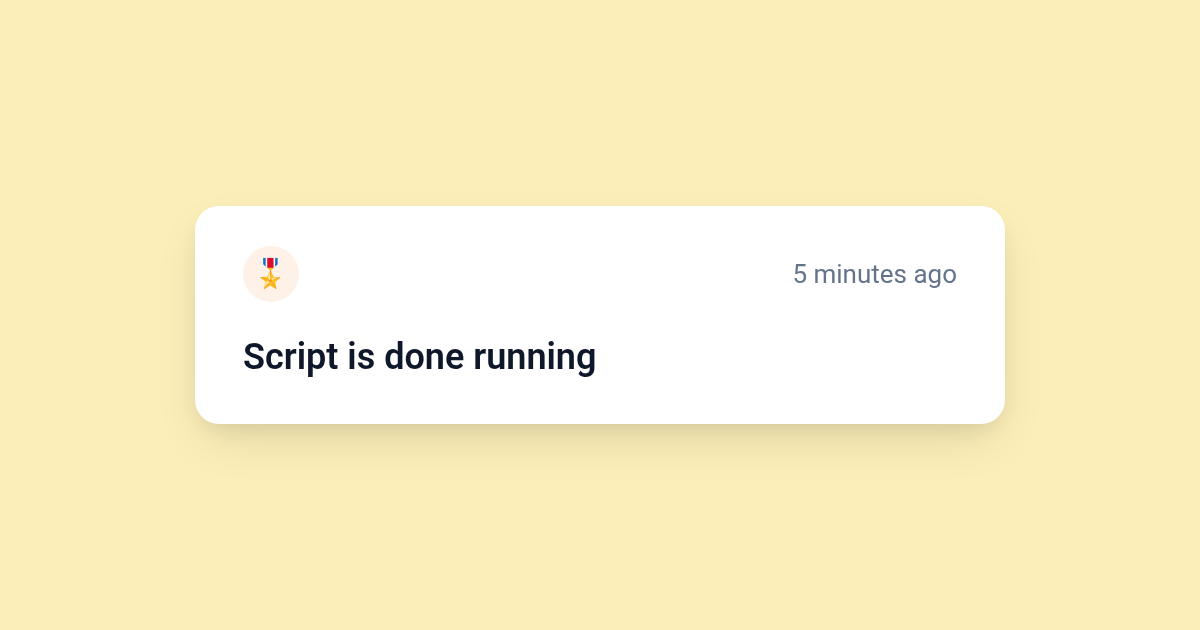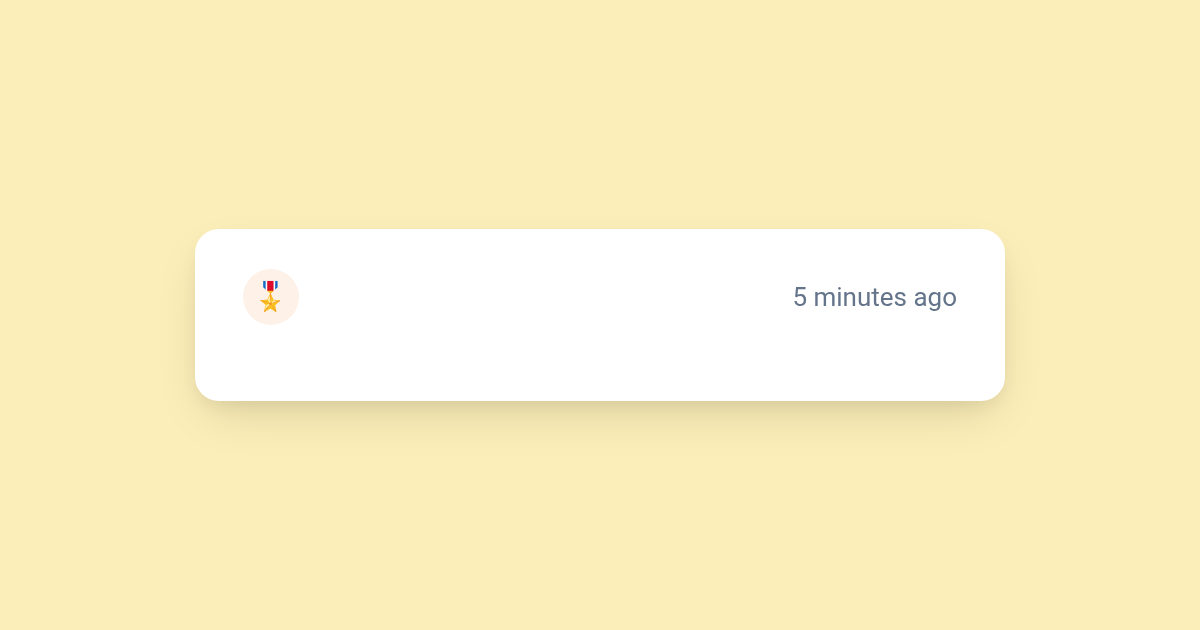--- a/index.html
+++ b/index.html
@@ -61,13 +61,14 @@
 </head>
 <body>
 
 <div class="notification-card">
   <div class="card-header">
     <div class="icon-badge">
       <span>🎖️</span>
     </div>
     <span class="timestamp">5 minutes ago</span>
   </div>
+  <div class="notification-message">Script is done running</div>
 </div>
 
 </body></html>

